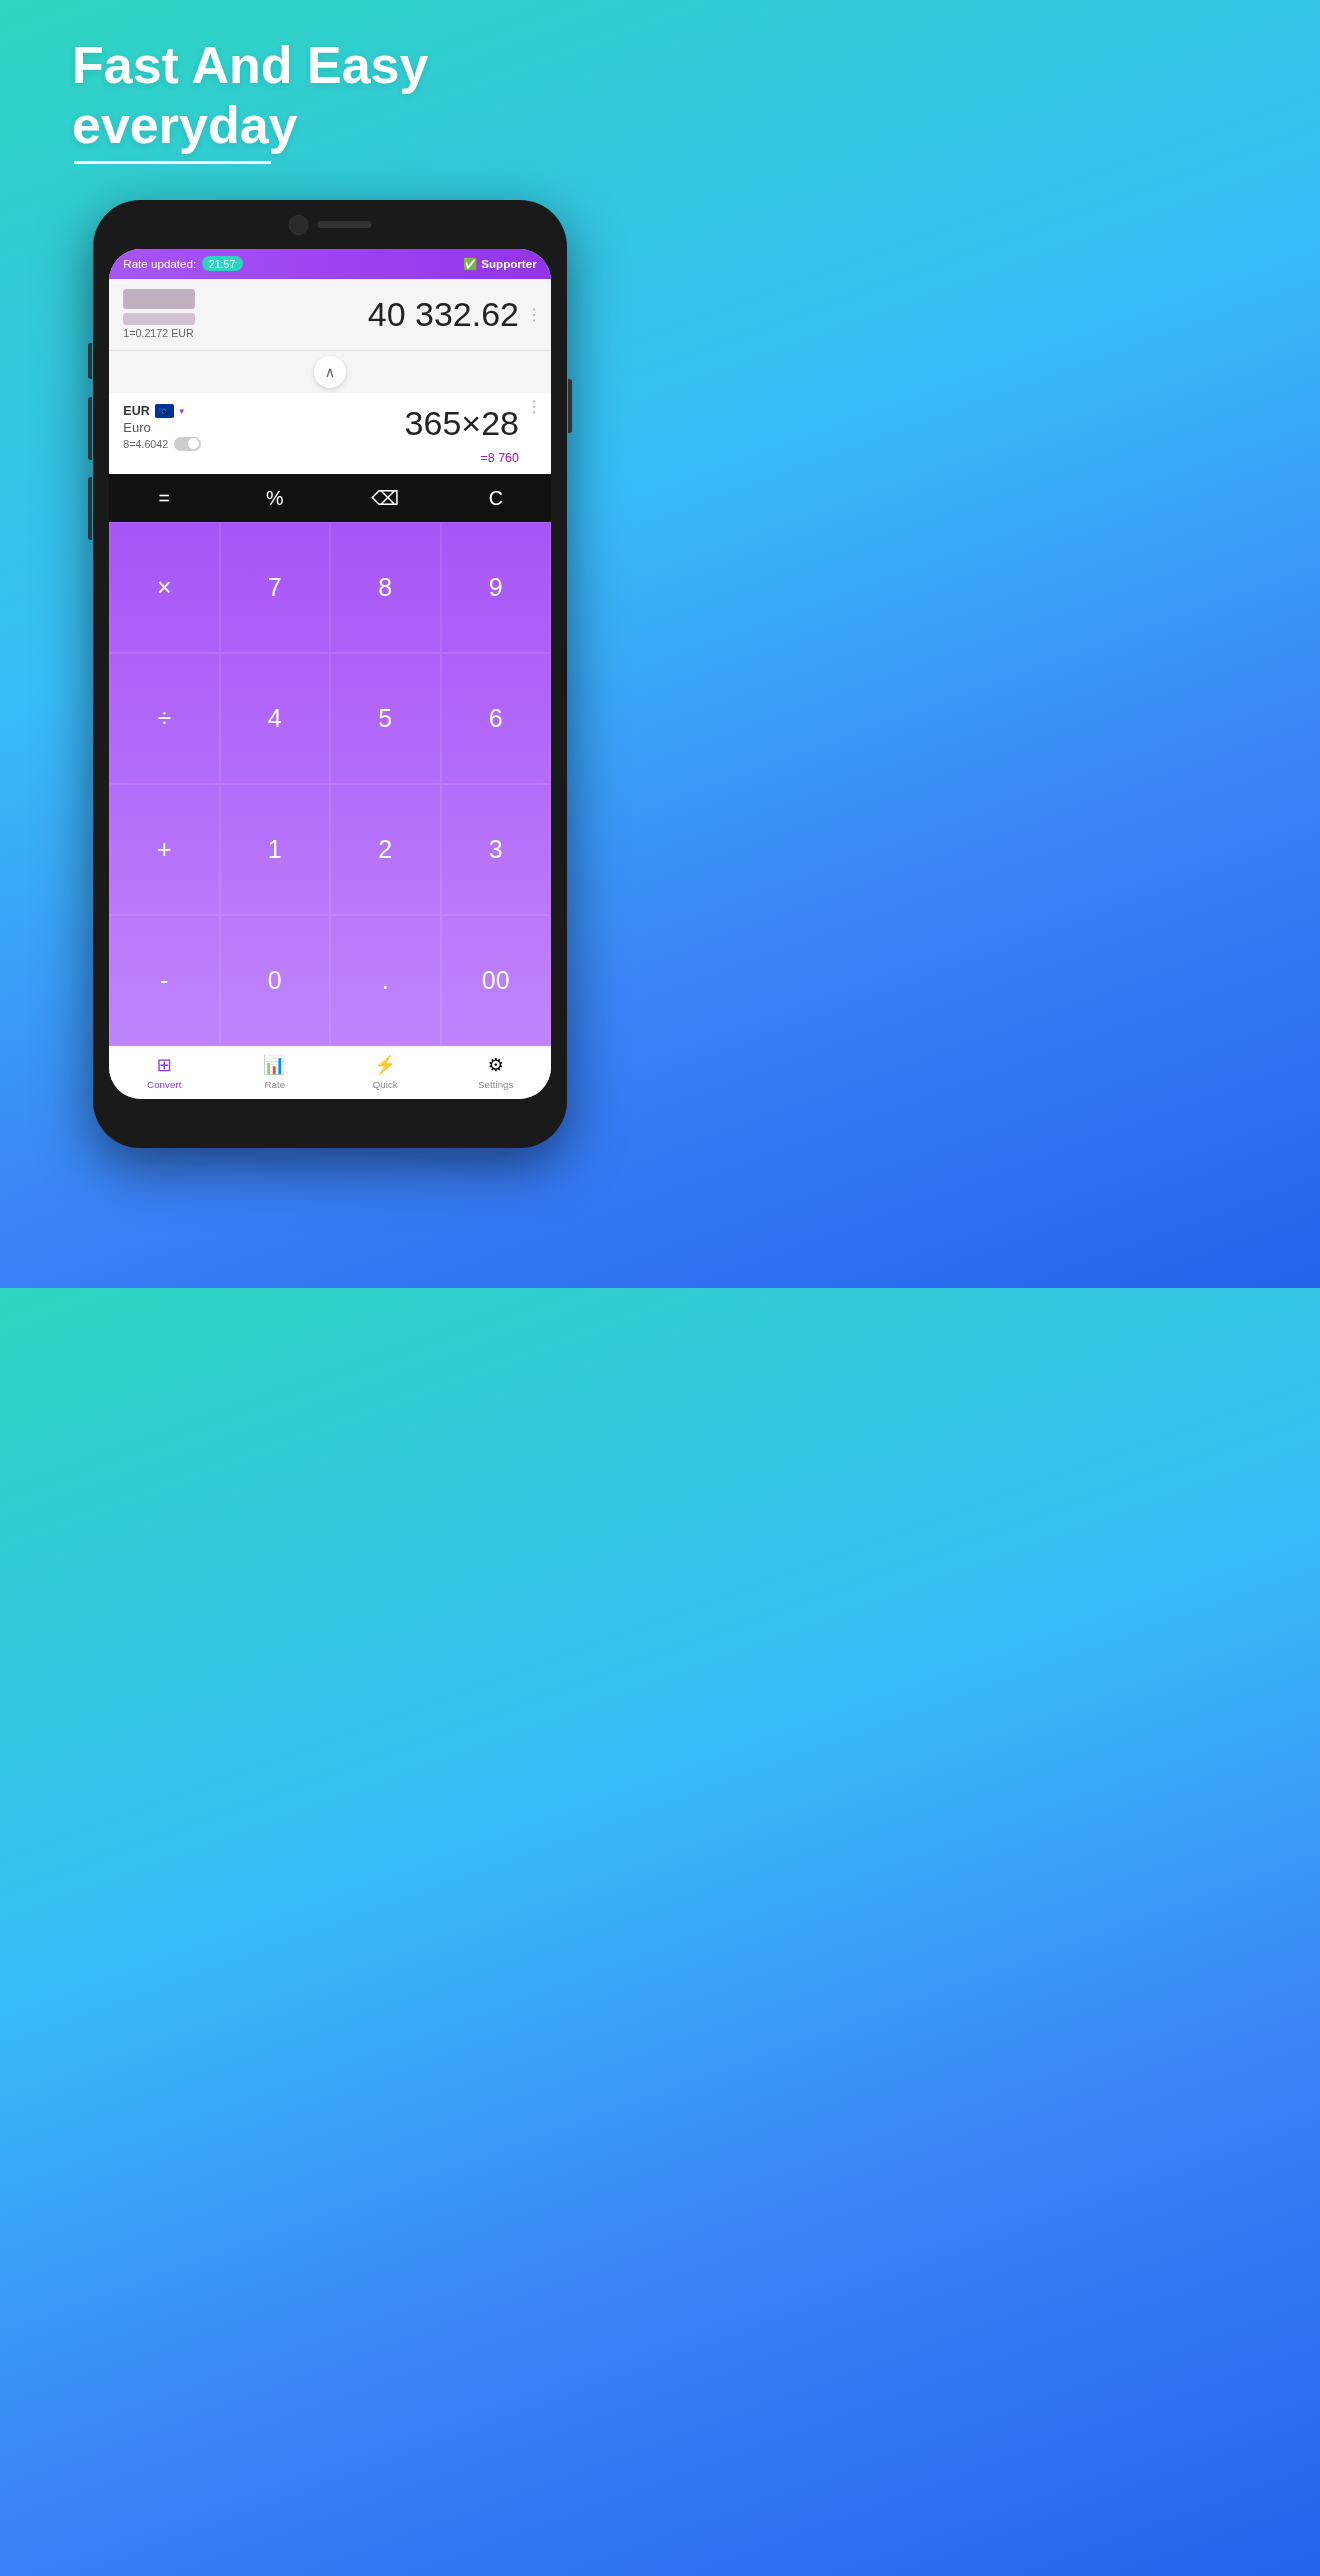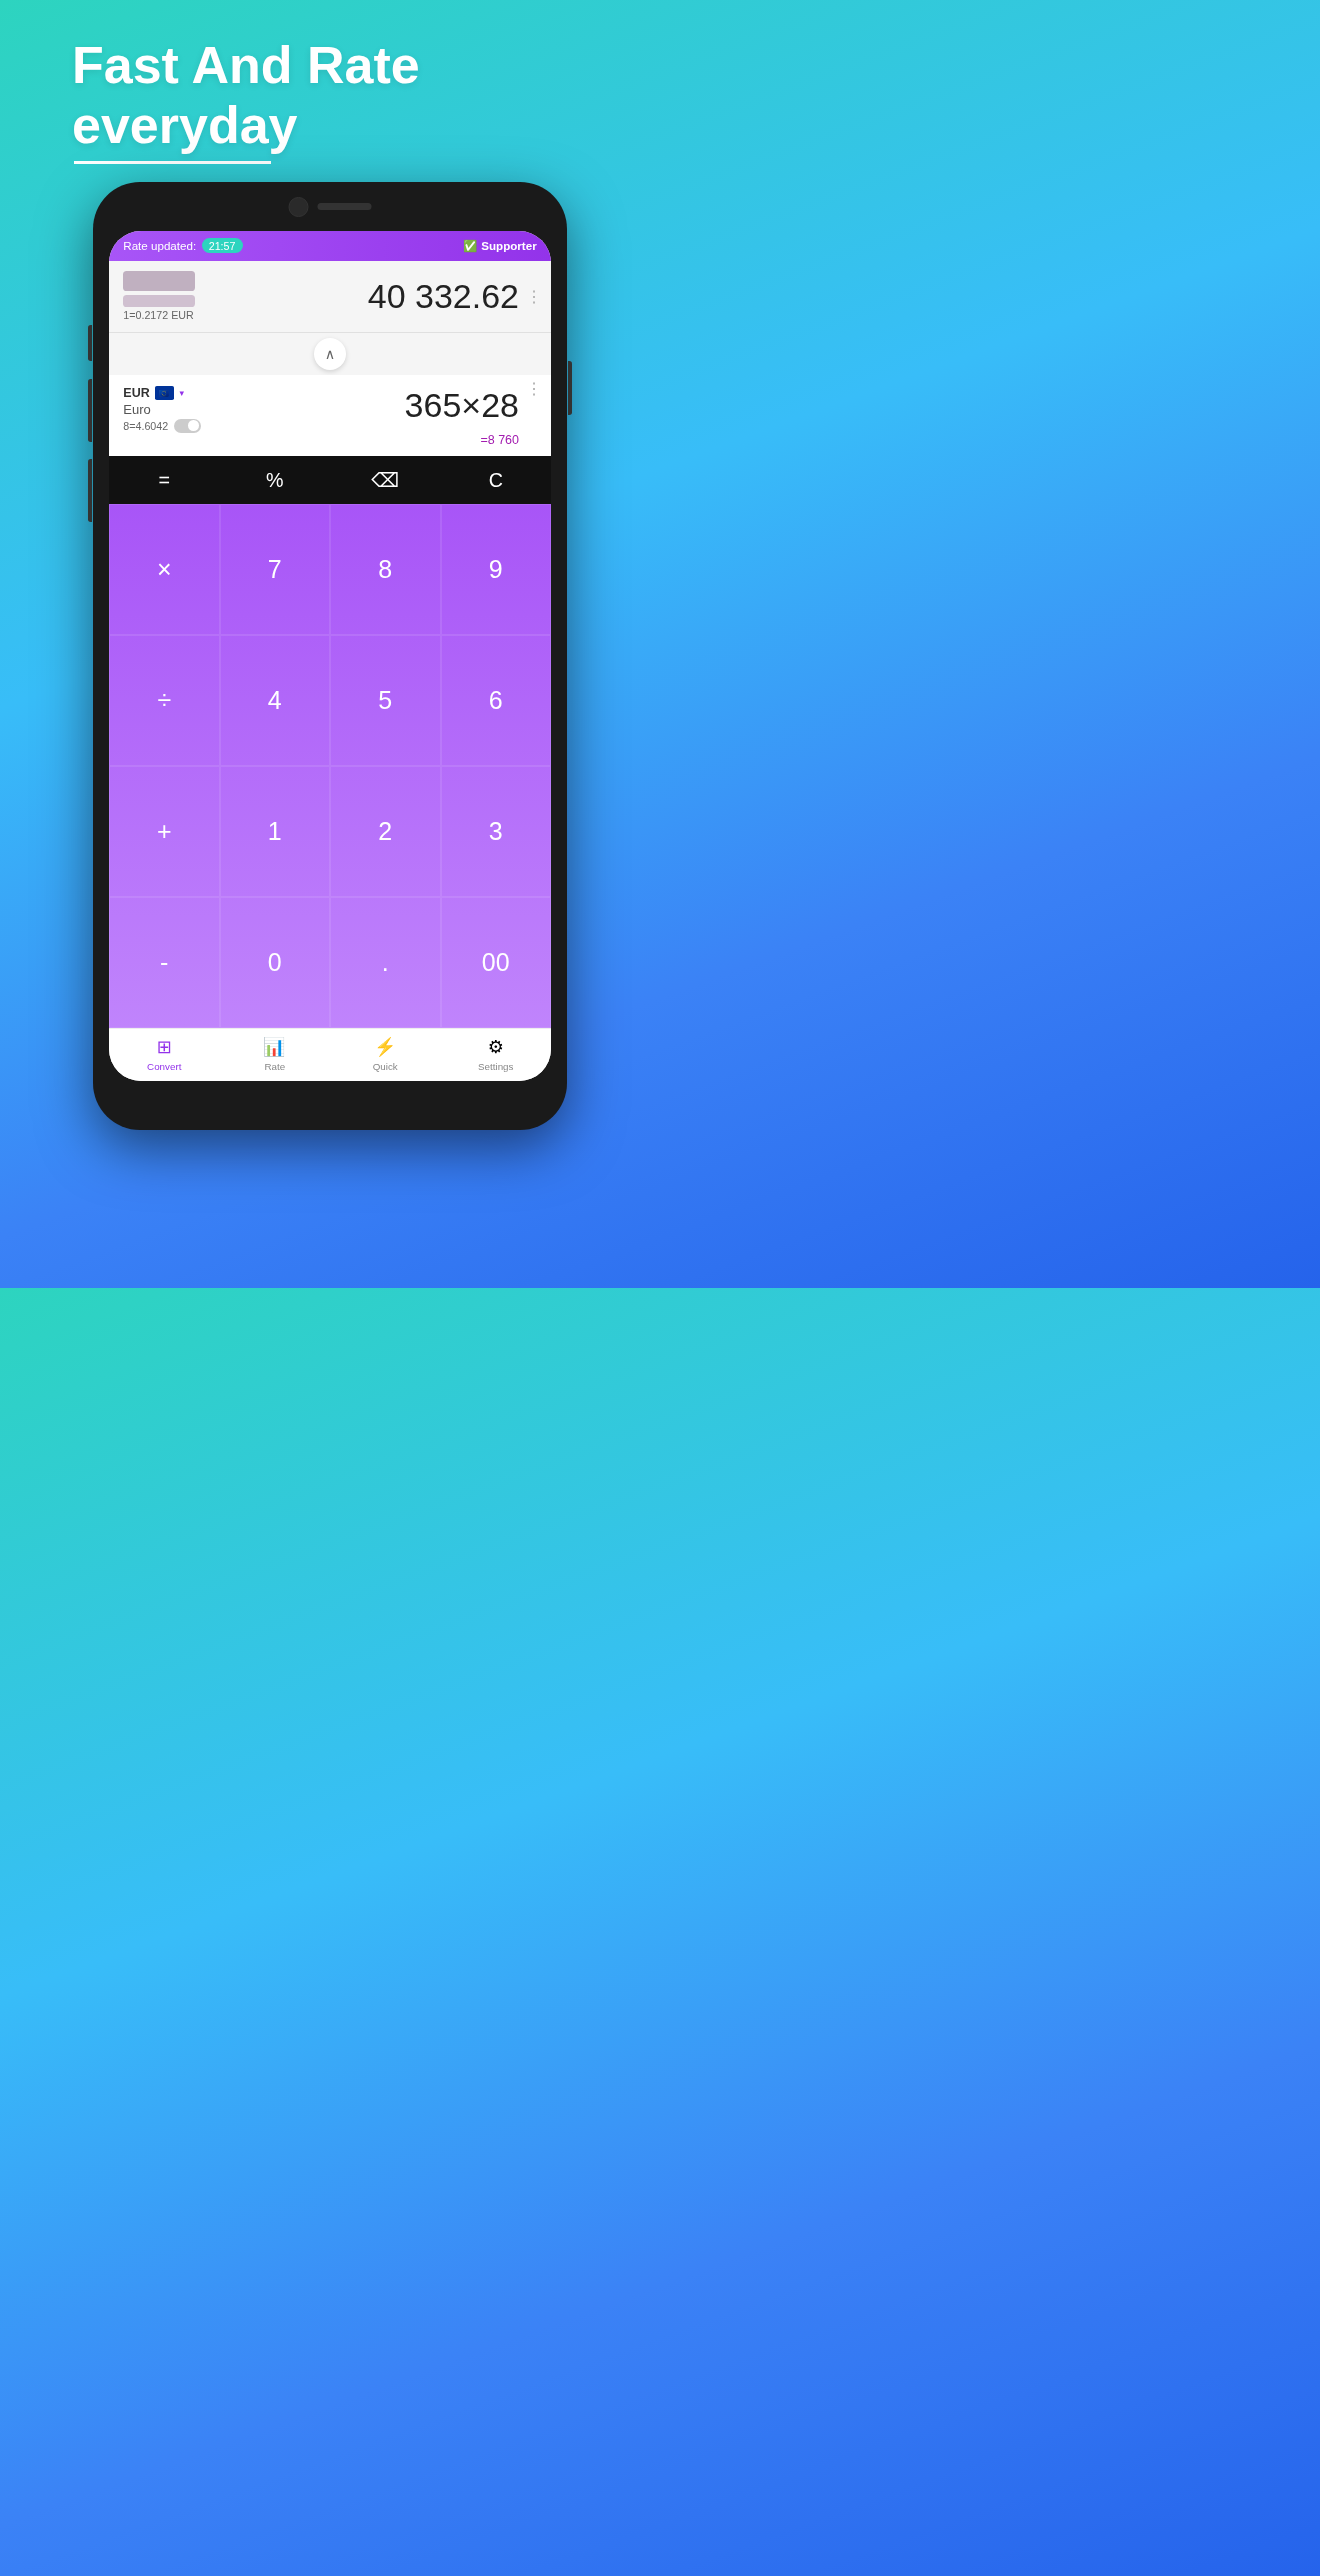--- a/index.html
+++ b/index.html
@@ -27,20 +27,21 @@
     }
     .hero-underline {
       width: 197px;
       height: 2.7px;
       background: white;
       margin-top: 5.4px;
       margin-left: 1.8px;
     }
 
     .phone-wrapper {
+      margin-top: 18px;
       position: relative;
       width: 474px;
       height: 984px;
       padding-left: 8px;
     }
 
     
     .phone-shell {
       position: absolute;
       top: 0; left: 0;
@@ -379,21 +380,21 @@
       border-radius: 2.7px 0 0 2.7px;
     }
 
     .checkmark-icon { font-size: 11.6px; }
   </style>
 </head>
 <body>
 
 <div class="hero-text">
   <div class="hero-title">
-    <span>Fast And Rate</span><br>
+    <span>Fast And Easy</span><br>
     <span>everyday</span><br>
   </div>
   <div class="hero-underline"></div>
 </div>
 
 <div class="phone-wrapper">
 
   <div class="phone-shell">
 
     <div class="phone-notch">

